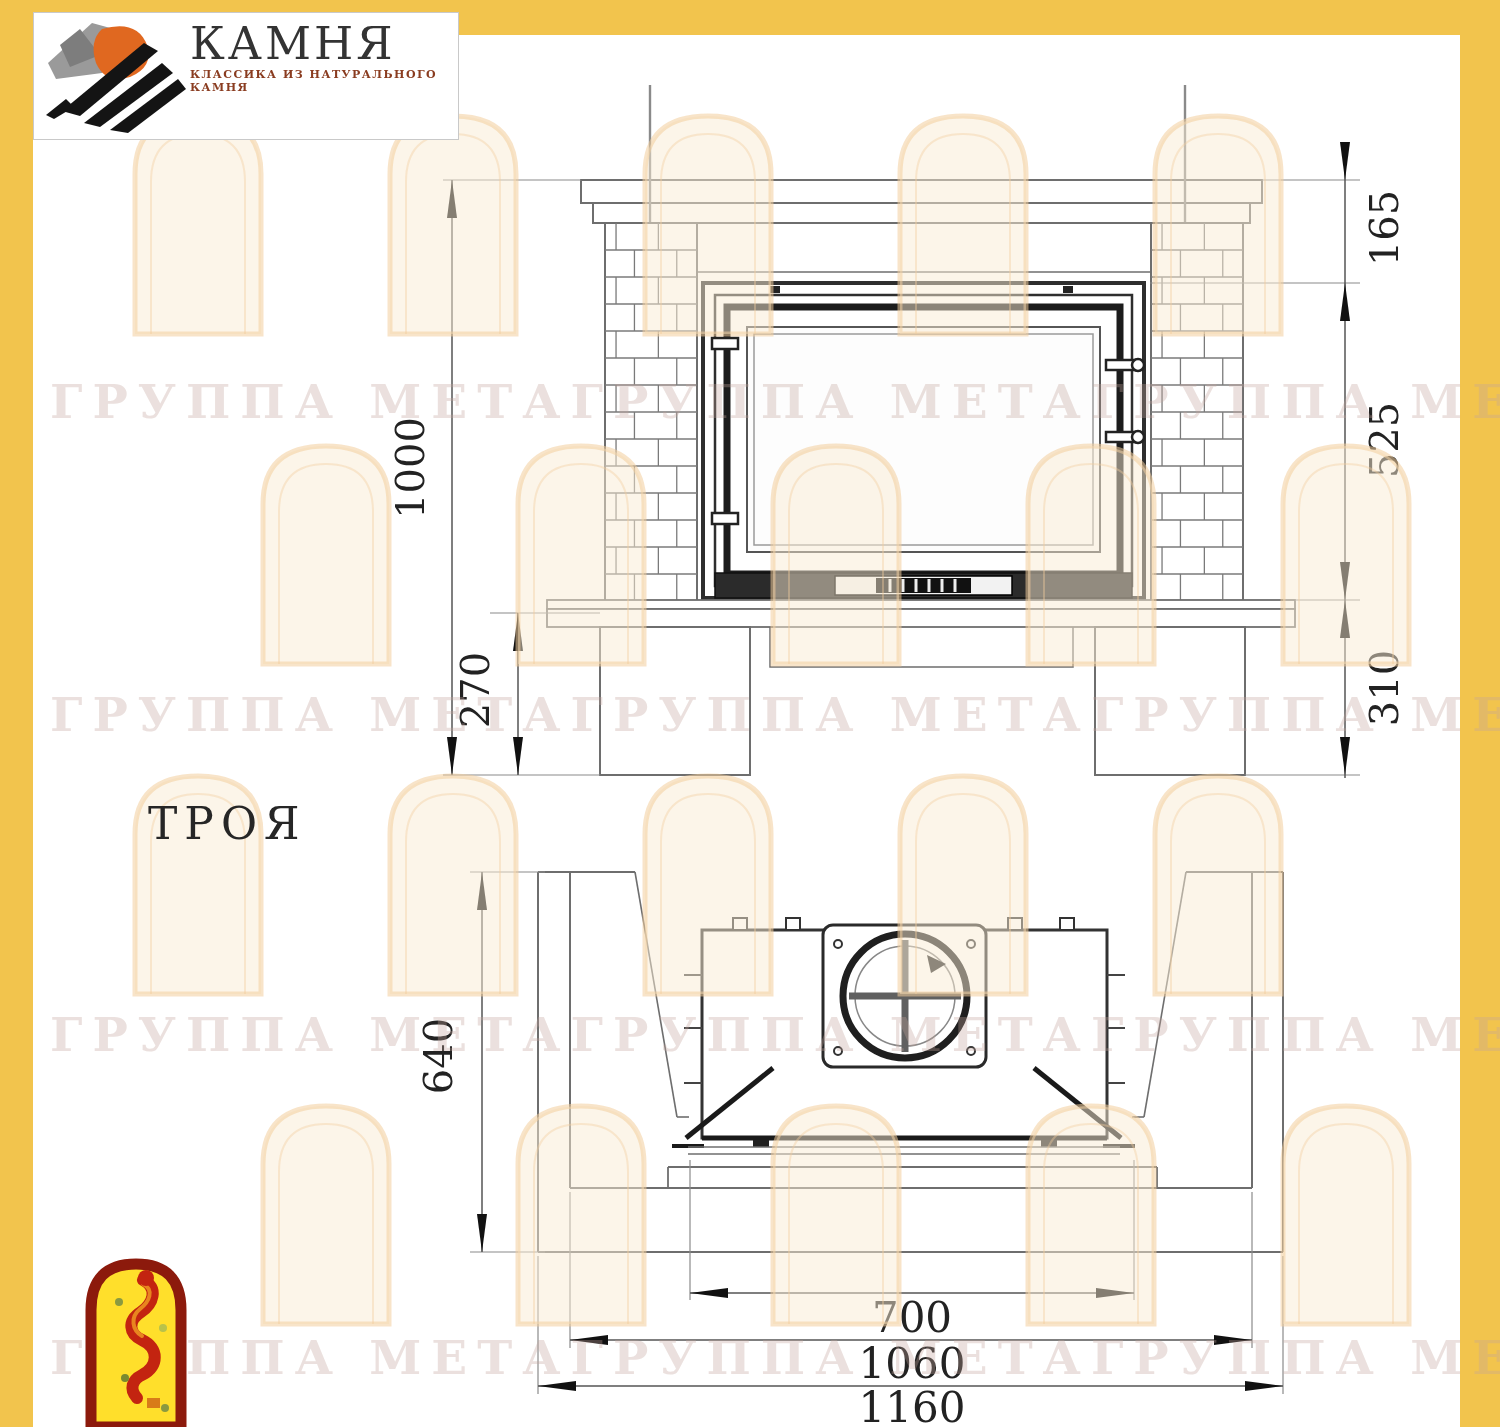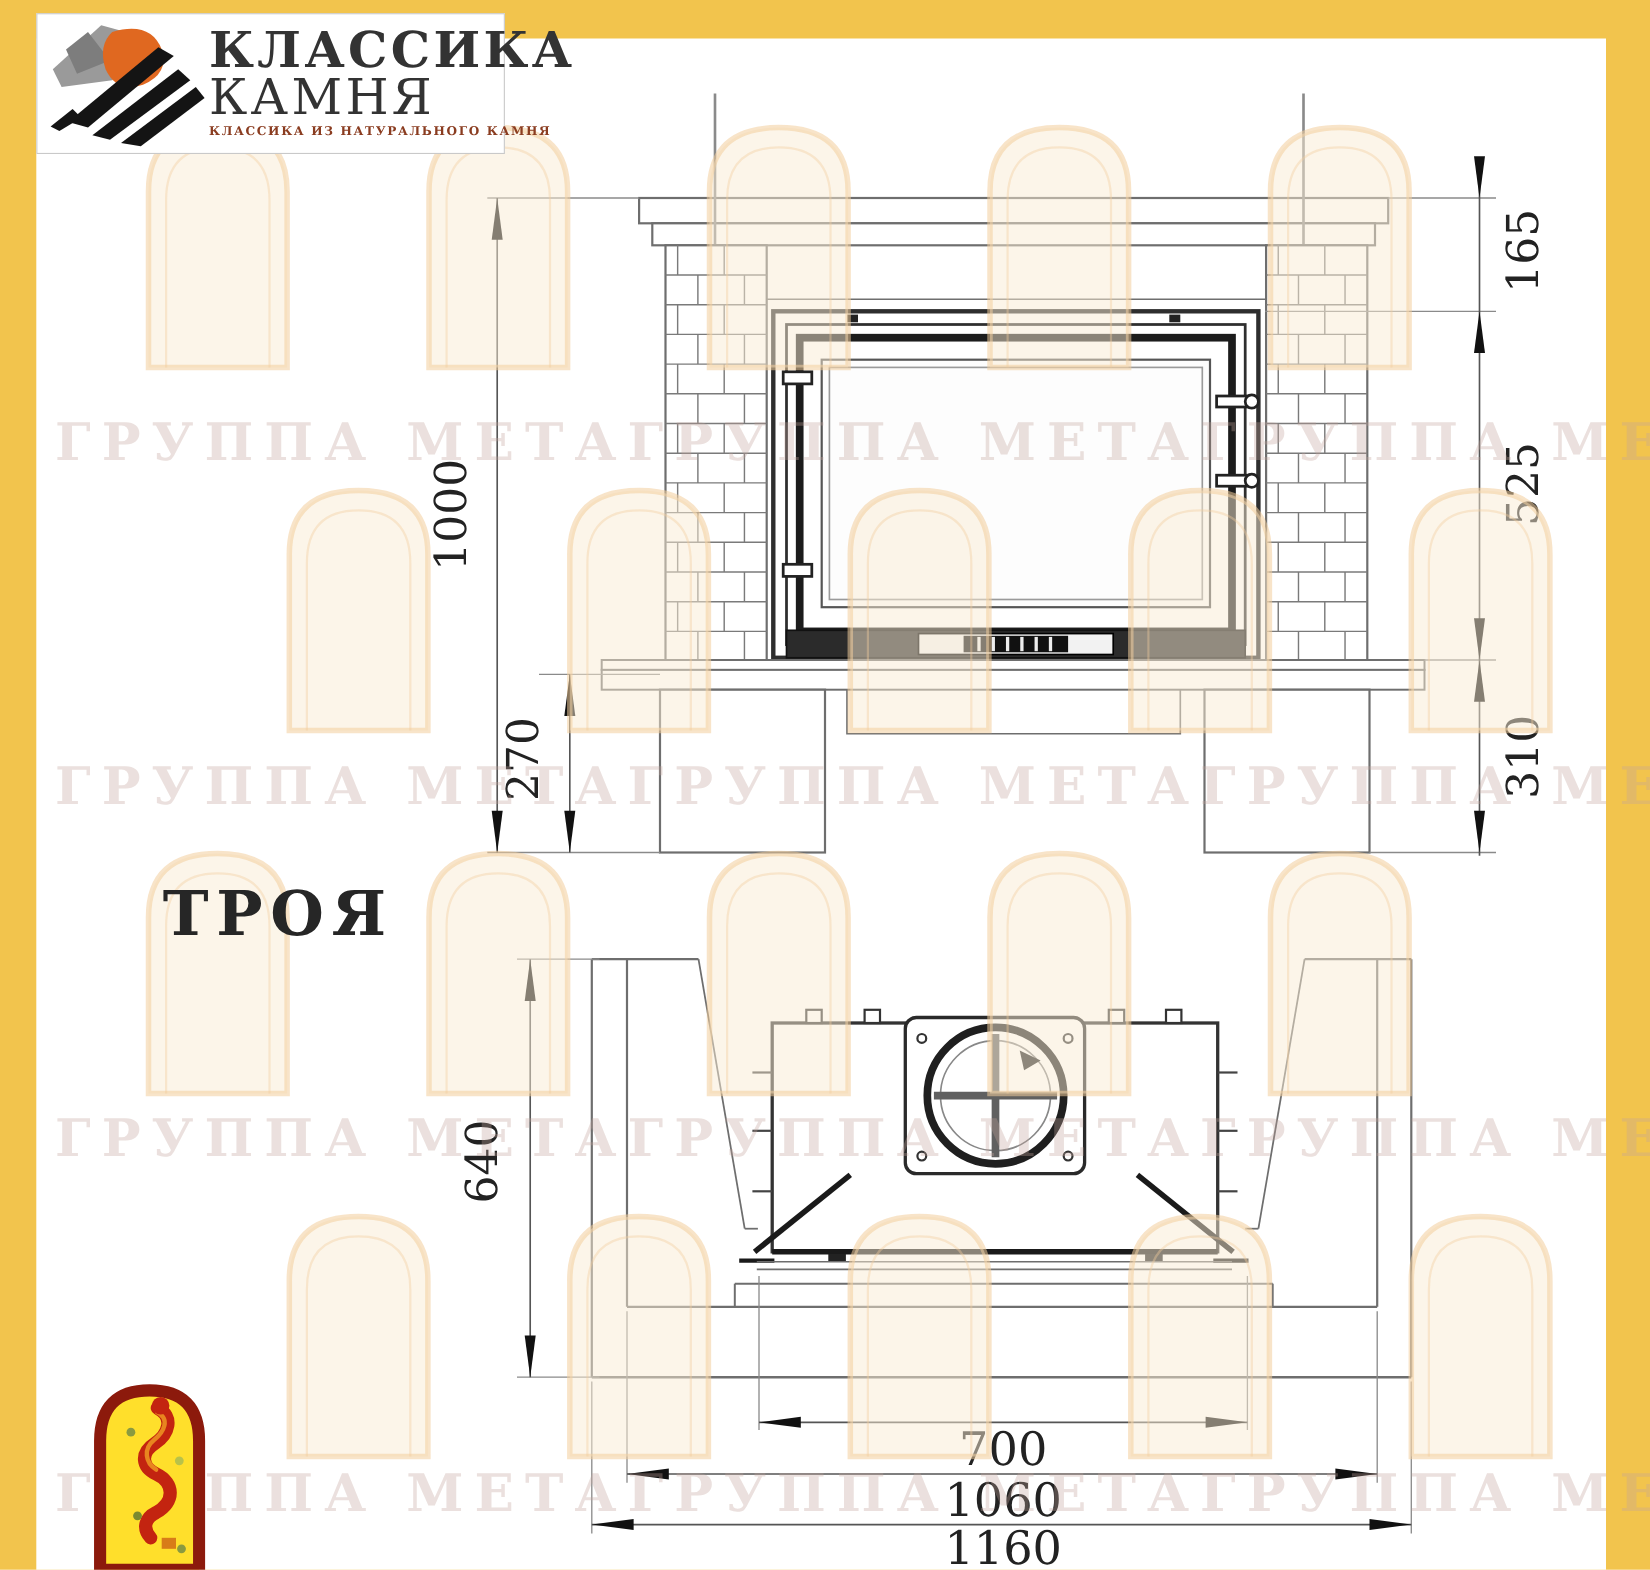--- a/index.html
+++ b/index.html
@@ -7,21 +7,21 @@
        font-family:"DejaVu Serif",serif}
   .paper{position:absolute;left:33px;top:35px;width:1427px;height:1392px;background:#ffffff}
   svg.layer{position:absolute;left:0;top:0;width:1500px;height:1427px;pointer-events:none}
   .logo-box{position:absolute;left:33px;top:12px;width:424px;height:126px;background:#fff;
             border:1px solid #c9c9c9;display:flex;align-items:flex-start}
   .logo-emblem{width:150px;height:120px;flex:0 0 auto;margin:2px 0 0 6px}
   .logo-text{margin-top:10px}
   .logo-line1{font-size:45px;font-weight:bold;color:#333;letter-spacing:3px;line-height:1.0}
   .logo-line2{font-size:45px;font-weight:normal;color:#333;letter-spacing:3px;line-height:0.92}
   .logo-sub{font-size:11px;font-weight:bold;color:#8a3c20;letter-spacing:1.5px;margin-top:4px}
-  .model-label{position:absolute;left:148px;top:798px;font-size:56px;font-weight:bold;
+  .model-label{position:absolute;left:148px;top:798px;font-size:44px;font-weight:normal;
                letter-spacing:7px;color:#262626}
   .badge{position:absolute;left:85px;top:1258px;width:102px;height:169px}
   text.dim{font-family:"DejaVu Serif",serif;font-size:40px;fill:#222222}
   text.dimb{font-family:"DejaVu Serif",serif;font-size:42px;fill:#222222;text-anchor:middle}
   text.wmtext{font-family:"DejaVu Serif",serif;font-size:47px;font-weight:bold;
               letter-spacing:10px;fill:#c3a49c;opacity:0.33}
 </style>
 </head>
 <body>
 
@@ -403,21 +403,20 @@
   <svg class="logo-emblem" viewBox="0 0 150 120">
     <polygon points="8,48 52,8 96,20 62,58 16,64" fill="#9a9a9a"></polygon>
     <polygon points="20,30 40,14 60,40 30,52" fill="#7d7d7d"></polygon>
     <path d="M62,14 Q97,4 107,30 Q114,52 90,62 Q66,70 56,48 Q49,26 62,14 Z" fill="#e06820"></path>
     <polygon points="22,96 104,28 118,36 40,101" fill="#141414"></polygon>
     <polygon points="44,108 122,48 133,58 60,112" fill="#141414"></polygon>
     <polygon points="70,115 138,64 146,74 88,118" fill="#141414"></polygon>
     <polygon points="6,100 26,84 34,92 14,104" fill="#141414"></polygon>
   </svg>
   <div class="logo-text">
-    <div class="logo-line1">КЛАССИКА</div>
     <div class="logo-line2">КАМНЯ</div>
     <div class="logo-sub">КЛАССИКА ИЗ НАТУРАЛЬНОГО КАМНЯ</div>
   </div>
 </div>
 
 <div class="model-label">ТРОЯ</div>
 
 <svg class="badge" viewBox="0 0 102 169">
   <path d="M6,169 L6,52 Q6,6 51,6 Q96,6 96,52 L96,169 Z" fill="#ffdf2b" stroke="#8c1a0c" stroke-width="11"></path>
   <path d="M58,22 C74,30 68,46 56,54 C42,63 44,76 57,82 C74,90 74,108 57,117 C47,122 44,131 52,140" stroke="#c32410" stroke-width="12" fill="none" stroke-linecap="round"></path>

